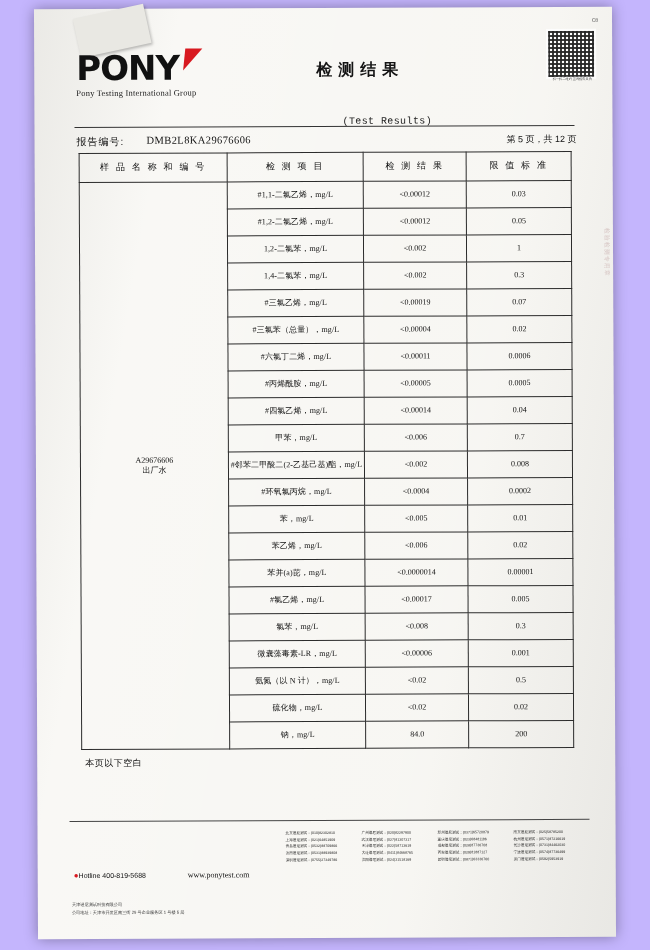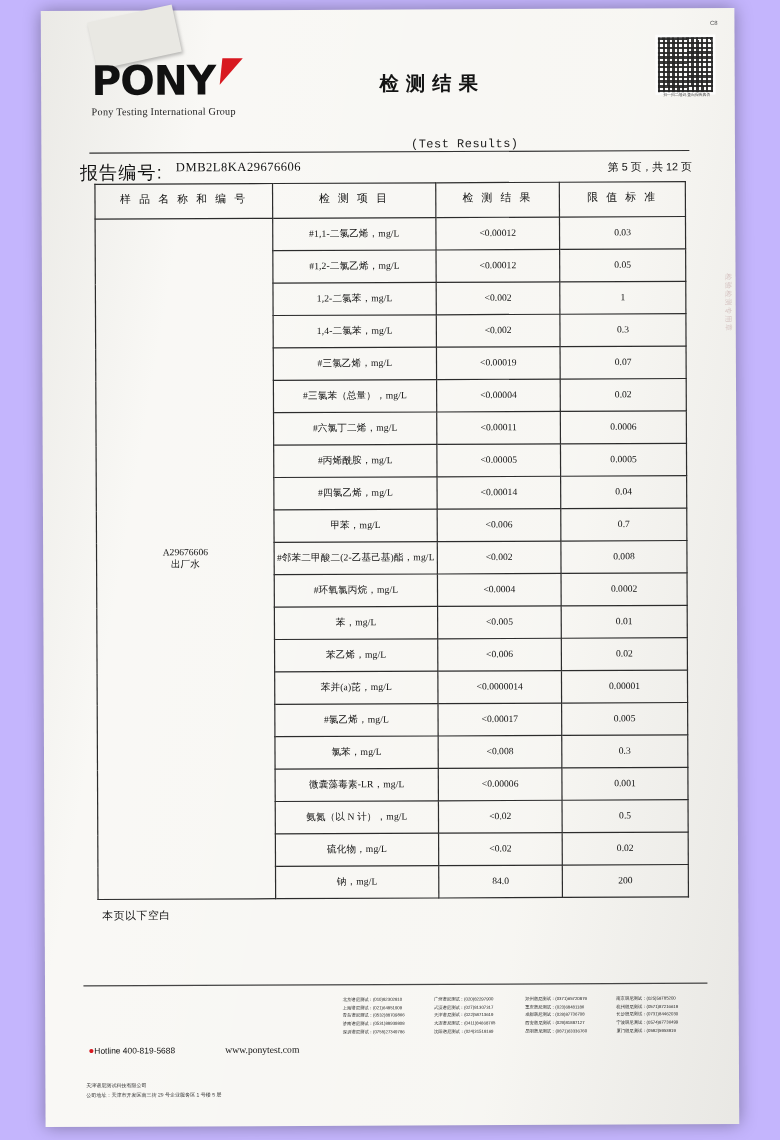--- a/index.html
+++ b/index.html
@@ -139,23 +139,23 @@
   .rule {
     position: absolute;
     left: 40px;
     top: 118px;
     width: 500px;
     height: 1px;
     background: #333;
   }
   .report-no-label {
     position: absolute;
-    left: 32px;
+    left: 42px;
     top: 126px;
-    font-size: 15px;
+    font-size: 10px;
     color: #111;
     letter-spacing: 1px;
   }
   .report-no-value {
     position: absolute;
     left: 112px;
     top: 126px;
     font-family: "Liberation Serif", serif;
     font-size: 10.5px;
     color: #111;

